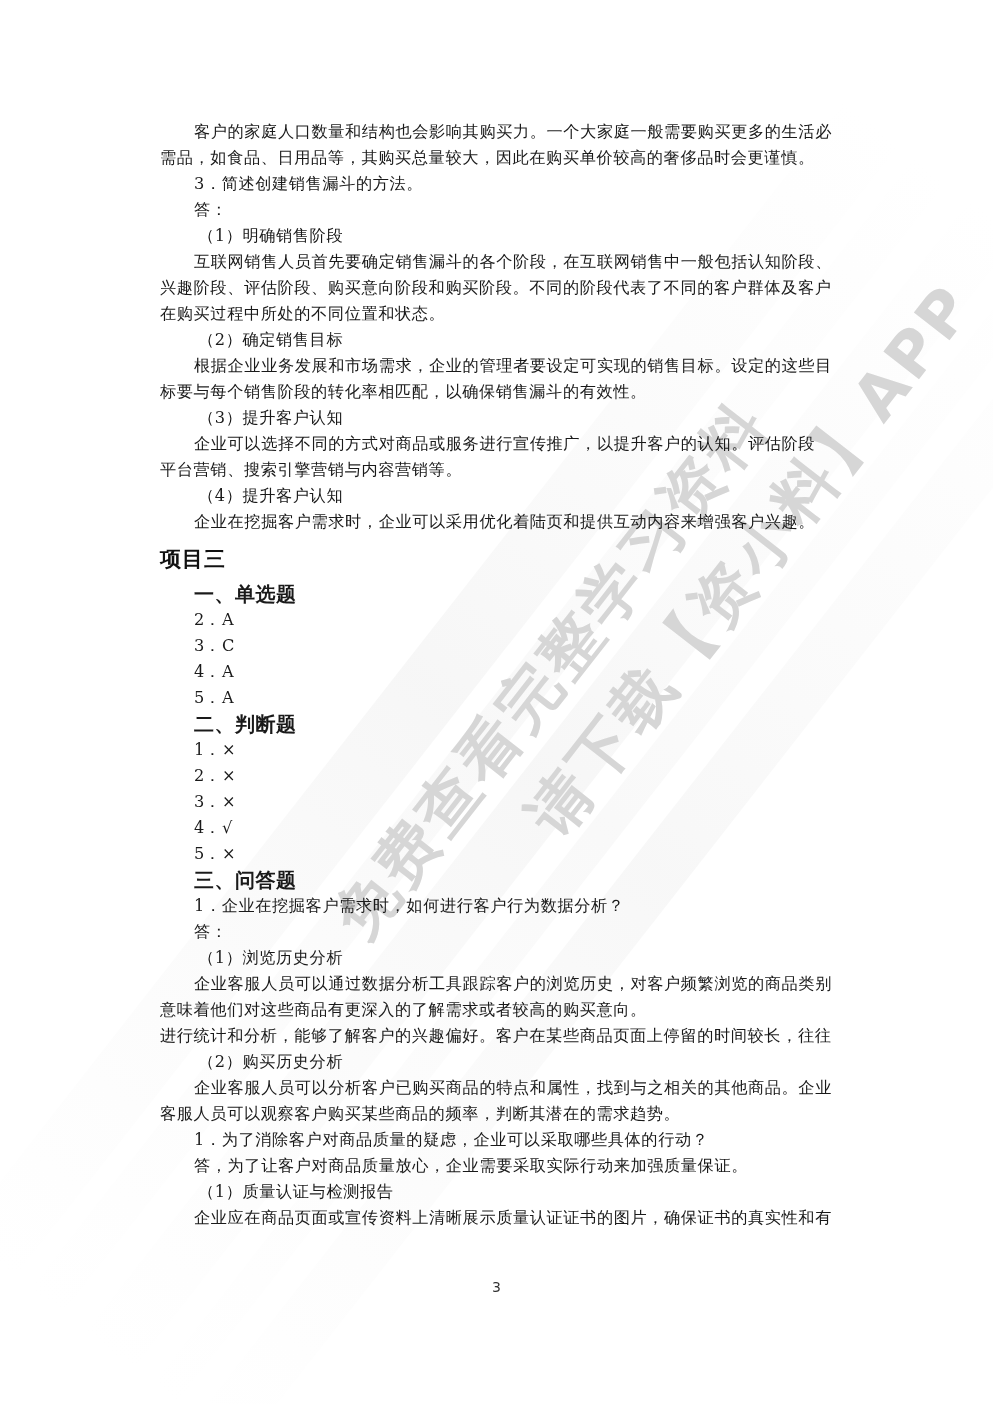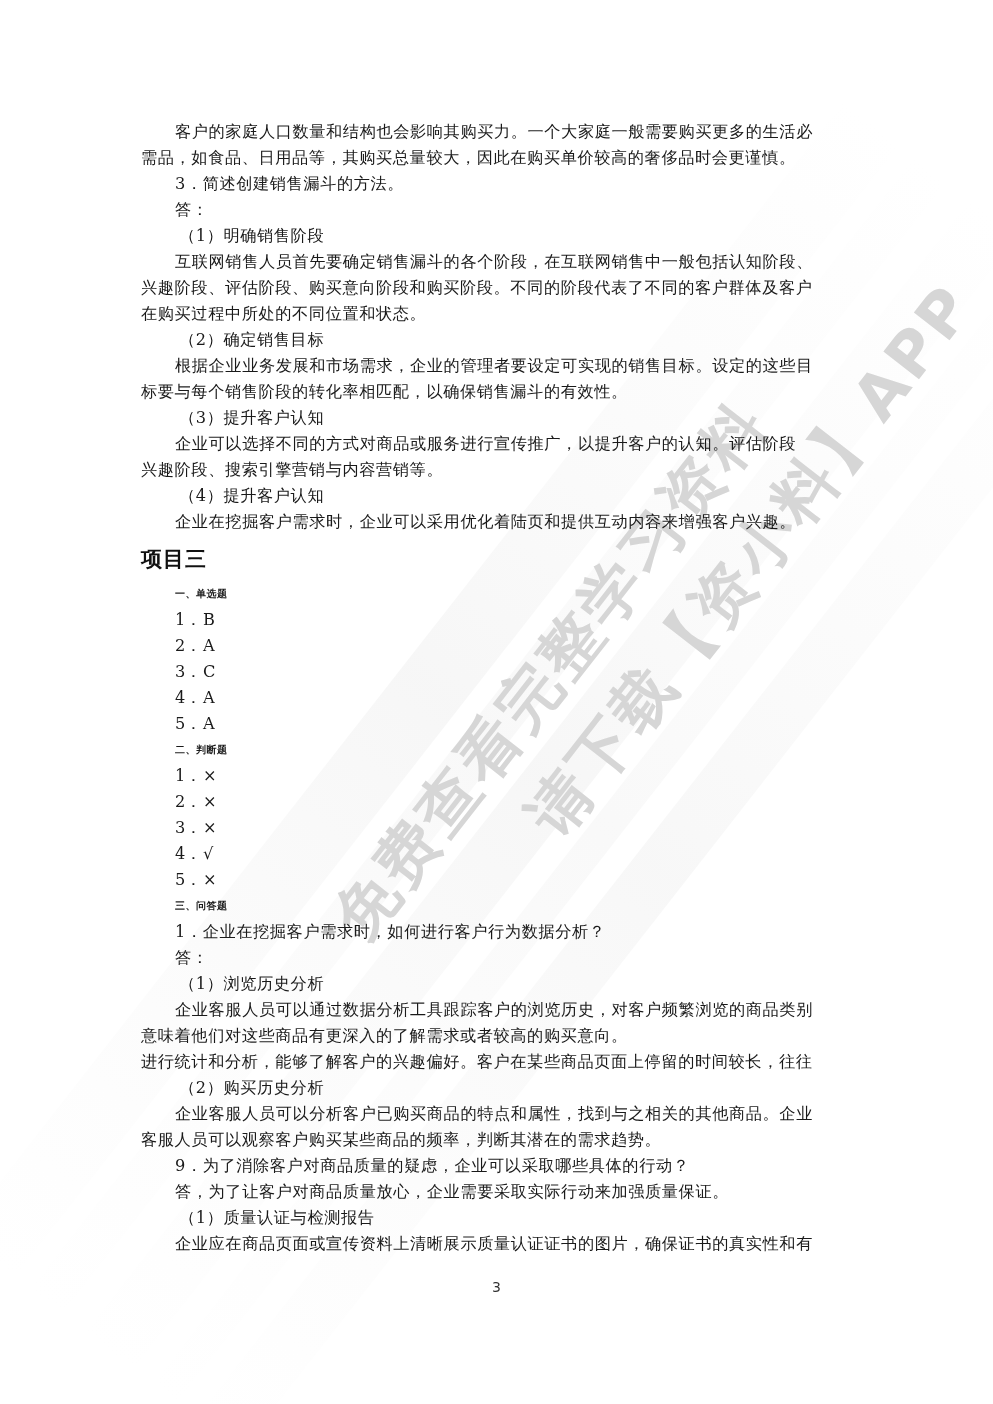--- a/index.html
+++ b/index.html
@@ -4,32 +4,32 @@
   <style>
     html, body { margin: 0; padding: 0; }
     body {
       width: 993px; height: 1404px; background: #ffffff; position: relative; overflow: hidden;
       font-family: "DejaVu Serif", "Liberation Serif", serif; color: #1a1a1a;
     }
     .page { position: absolute; left: 0; top: 0; width: 993px; height: 1404px; }
     .watermark {
       position: absolute; left: 0; top: 0; width: 993px; height: 1404px; pointer-events: none; z-index: 0;
     }
-    .content { position: absolute; left: 141px; top: 119px; width: 692px; z-index: 1; }
+    .content { position: absolute; left: 160px; top: 119px; width: 692px; z-index: 1; }
     .line {
       font-size: 16.2px; line-height: 26px; height: 26px; white-space: nowrap; letter-spacing: 0.6px;
     }
     .ind { padding-left: 34px; }
     .ind-q { padding-left: 38px; }
     .h2 {
       font-family: Liberation Serif, serif; font-size: 21px; font-weight: bold;
       color: #111; line-height: 30px; height: 30px; margin-top: 9px; margin-bottom: 7px; letter-spacing: 1px;
     }
     .h3 {
-      font-family: "DejaVu Sans", "Liberation Sans", sans-serif; font-size: 10px; font-weight: bold;
+      font-family: "DejaVu Sans", "Liberation Sans", sans-serif; font-size: 20px; font-weight: bold;
       line-height: 26px; height: 26px; padding-left: 34px; letter-spacing: 0.5px;
     }
     .ans { font-size: 16.2px; line-height: 26px; height: 26px; padding-left: 34px; }
     .ans .num { display: inline-block; width: 28px; }
     .pageno {
       position: absolute; left: 0; width: 993px; top: 1279px; text-align: center;
       font-family: "DejaVu Sans", "Liberation Sans", sans-serif; font-size: 14px; color: #333; z-index: 1;
     }
   </style>
 </head>
@@ -65,30 +65,29 @@
         <div class="line ind">答：</div>
         <div class="line ind-q">（1）明确销售阶段</div>
         <div class="line ind">互联网销售人员首先要确定销售漏斗的各个阶段，在互联网销售中一般包括认知阶段、</div>
         <div class="line">兴趣阶段、评估阶段、购买意向阶段和购买阶段。不同的阶段代表了不同的客户群体及客户</div>
         <div class="line">在购买过程中所处的不同位置和状态。</div>
         <div class="line ind-q">（2）确定销售目标</div>
         <div class="line ind">根据企业业务发展和市场需求，企业的管理者要设定可实现的销售目标。设定的这些目</div>
         <div class="line">标要与每个销售阶段的转化率相匹配，以确保销售漏斗的有效性。</div>
         <div class="line ind-q">（3）提升客户认知</div>
         <div class="line ind">企业可以选择不同的方式对商品或服务进行宣传推广，以提升客户的认知。评估阶段</div>
-        <div class="line">兴趣阶段、搜索引擎营销与内容营销等。</div>
+        <div class="line">平台营销、搜索引擎营销与内容营销等。</div>
         <div class="line ind-q">（4）提升客户认知</div>
         <div class="line ind">企业在挖掘客户需求时，企业可以采用优化着陆页和提供互动内容来增强客户兴趣。</div>
       </div>
 
     <div class="h2">项目三</div>
 
     <div class="h3">一、单选题</div>
     <div id="sc-list">
-        <div class="ans"><span class="num">1．</span><span>B</span></div>
         <div class="ans"><span class="num">2．</span><span>A</span></div>
         <div class="ans"><span class="num">3．</span><span>C</span></div>
         <div class="ans"><span class="num">4．</span><span>A</span></div>
         <div class="ans"><span class="num">5．</span><span>A</span></div>
       </div>
 
     <div class="h3">二、判断题</div>
     <div id="tf-list">
         <div class="ans"><span class="num">1．</span><span>×</span></div>
         <div class="ans"><span class="num">2．</span><span>×</span></div>
@@ -101,21 +100,21 @@
     <div id="qa-list">
         <div class="line ind">1．企业在挖掘客户需求时，如何进行客户行为数据分析？</div>
         <div class="line ind">答：</div>
         <div class="line ind-q">（1）浏览历史分析</div>
         <div class="line ind">企业客服人员可以通过数据分析工具跟踪客户的浏览历史，对客户频繁浏览的商品类别</div>
         <div class="line">意味着他们对这些商品有更深入的了解需求或者较高的购买意向。</div>
         <div class="line">进行统计和分析，能够了解客户的兴趣偏好。客户在某些商品页面上停留的时间较长，往往</div>
         <div class="line ind-q">（2）购买历史分析</div>
         <div class="line ind">企业客服人员可以分析客户已购买商品的特点和属性，找到与之相关的其他商品。企业</div>
         <div class="line">客服人员可以观察客户购买某些商品的频率，判断其潜在的需求趋势。</div>
-        <div class="line ind">9．为了消除客户对商品质量的疑虑，企业可以采取哪些具体的行动？</div>
+        <div class="line ind">1．为了消除客户对商品质量的疑虑，企业可以采取哪些具体的行动？</div>
         <div class="line ind">答，为了让客户对商品质量放心，企业需要采取实际行动来加强质量保证。</div>
         <div class="line ind-q">（1）质量认证与检测报告</div>
         <div class="line ind">企业应在商品页面或宣传资料上清晰展示质量认证证书的图片，确保证书的真实性和有</div>
       </div>
   </div>
 
   <div class="pageno">3</div>
 </div>
 
 </body></html>

